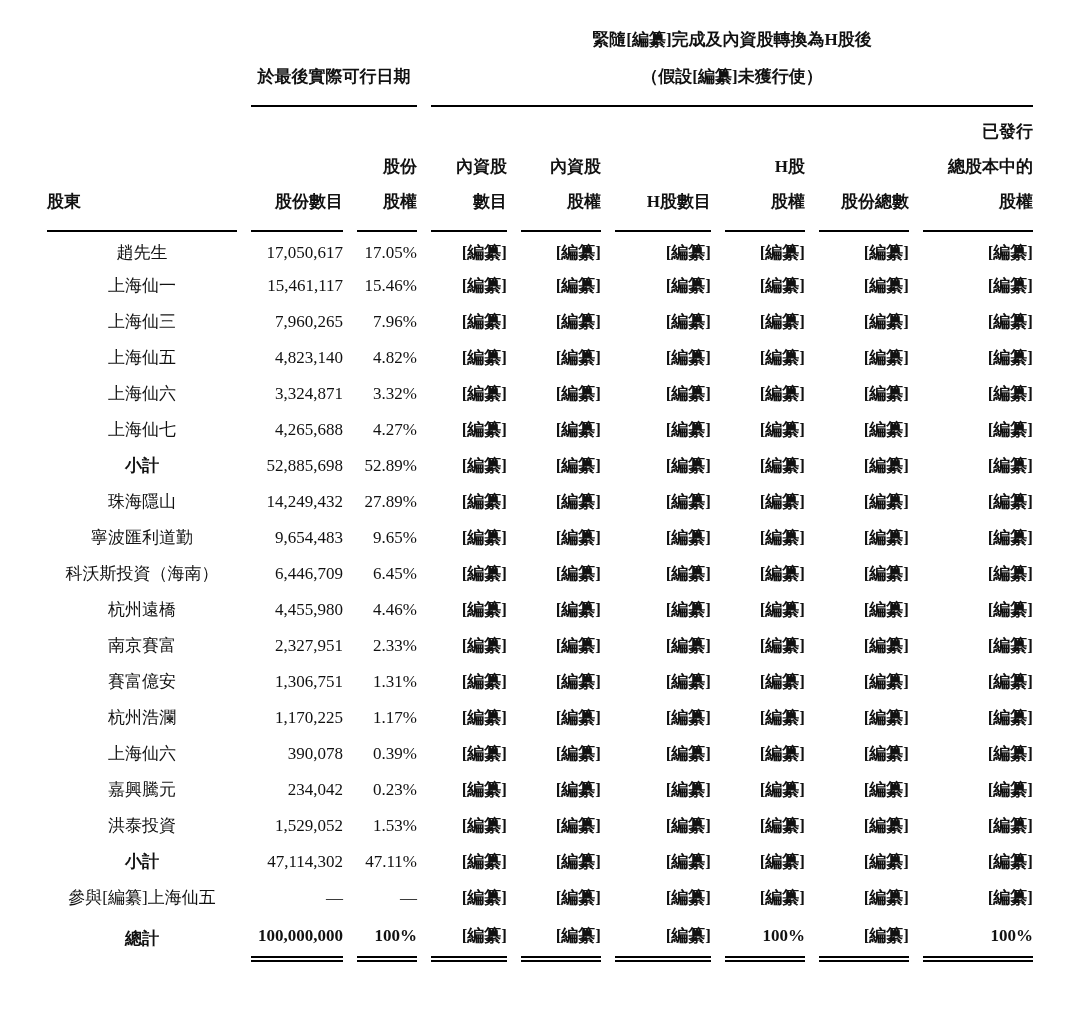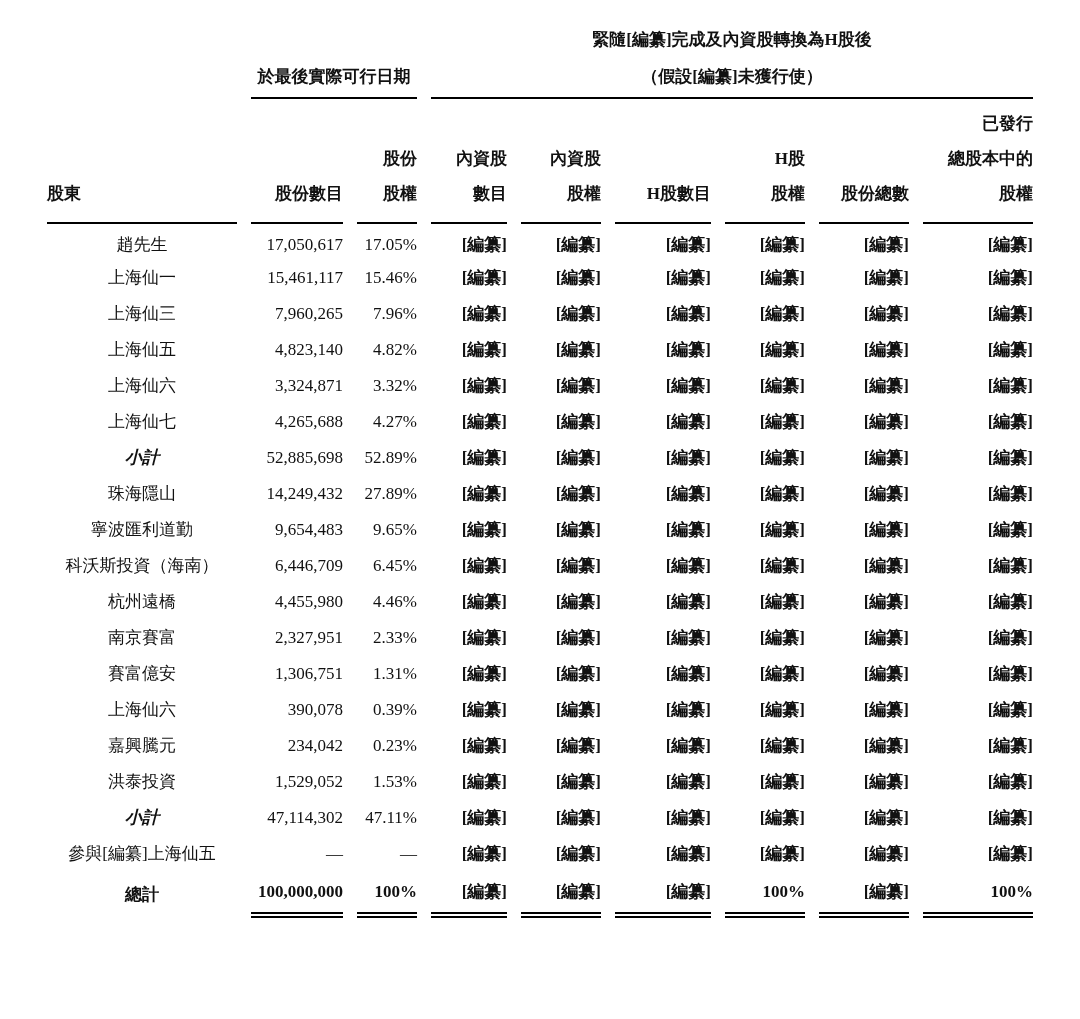--- a/index.html
+++ b/index.html
@@ -23,21 +23,21 @@
     margin: 0 auto;
   }
   th, td { padding: 0; white-space: nowrap; }
   th { font-weight: bold; }
 
   
   .gh {
     vertical-align: bottom;
     text-align: center;
     line-height: 2.15;
-    padding-bottom: 2px;
+    padding-bottom: 10px;
     margin-top: 11px;
   }
   .gh.underlined { border-bottom: 2px solid #000; }
 
   
   .col-h {
     vertical-align: bottom;
     text-align: right;
     line-height: 2.05;
     padding: 8px 0 10px 0;
@@ -48,21 +48,21 @@
 
   
   td {
     height: 36px;
     vertical-align: middle;
     text-align: right;
   }
   td:first-child { text-align: center; }
   tbody tr:first-child td { padding-top: 6px; }
 
-  tr.subtotal td:first-child { font-weight: bold; font-style: italic; }
+  tr.subtotal td:first-child { font-weight: bold; }
 
   tr.total td { font-weight: bold; height: 46px; }
   tr.total td:not(:first-child) { border-bottom: 6px double #000; margin-left: 12px; }
 
   .redacted { font-weight: bold; }
 </style>
 </head>
 <body>
 
 <div class="page">
@@ -263,20 +263,31 @@
           <td>1,306,751</td>
           <td>1.31%</td>
           <td class="redacted">[編纂]</td>
           <td class="redacted">[編纂]</td>
           <td class="redacted">[編纂]</td>
           <td class="redacted">[編纂]</td>
           <td class="redacted">[編纂]</td>
           <td class="redacted">[編纂]</td>
         </tr>
         <tr class="data">
+          <td>杭州浩瀾</td>
+          <td>1,170,225</td>
+          <td>1.17%</td>
+          <td class="redacted">[編纂]</td>
+          <td class="redacted">[編纂]</td>
+          <td class="redacted">[編纂]</td>
+          <td class="redacted">[編纂]</td>
+          <td class="redacted">[編纂]</td>
+          <td class="redacted">[編纂]</td>
+        </tr>
+        <tr class="data">
           <td>上海仙六</td>
           <td>390,078</td>
           <td>0.39%</td>
           <td class="redacted">[編纂]</td>
           <td class="redacted">[編纂]</td>
           <td class="redacted">[編纂]</td>
           <td class="redacted">[編纂]</td>
           <td class="redacted">[編纂]</td>
           <td class="redacted">[編纂]</td>
         </tr>

